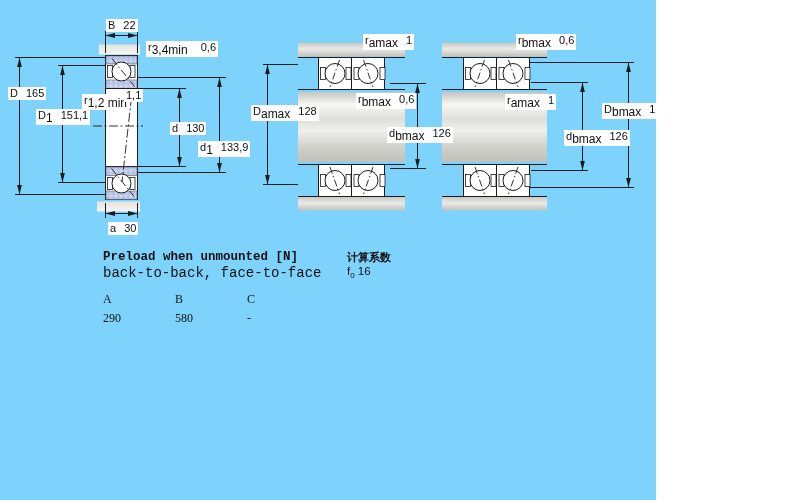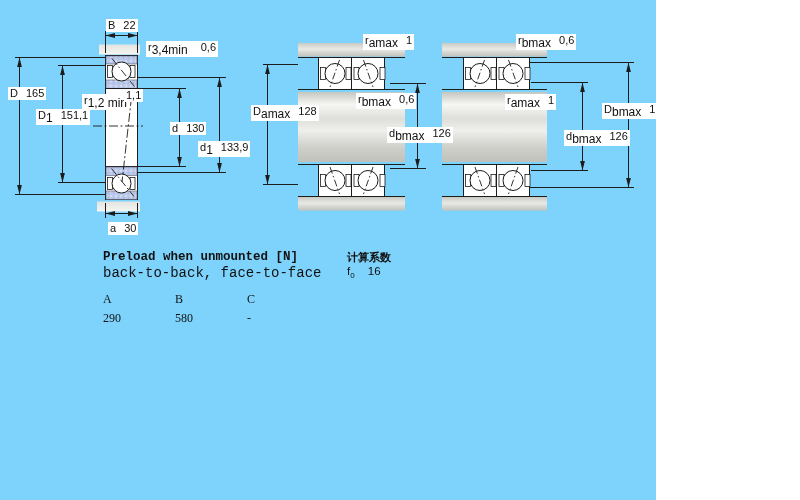--- a/index.html
+++ b/index.html
@@ -240,21 +240,21 @@
   <div class="dim" style="left:564px;top:130px">
     <span>d</span><sub>bmax</sub><span class="v">126</span>
   </div>
 
   <div class="txt serif b" style="left:103px;top:250px;font-size:12.5px">Preload when unmounted [N]</div>
   <div class="txt serif" style="left:103px;top:265px;font-size:14px">back-to-back, face-to-face</div>
 
   <div class="txt serif b" style="left:347px;top:250px;font-size:11px">计算系数</div>
   <div class="txt" style="left:347px;top:265px;font-size:11.5px">
     <span>f</span><sub style="font-size:8px">0</sub>
-    <span style="margin-left:10px">16</span>
+    <span style="margin-left:0">16</span>
   </div>
 
   <div class="ptable">
     <div>A</div>
     <div>B</div>
     <div>C</div>
     <div>290</div>
     <div>580</div>
     <div>-</div>
   </div>

